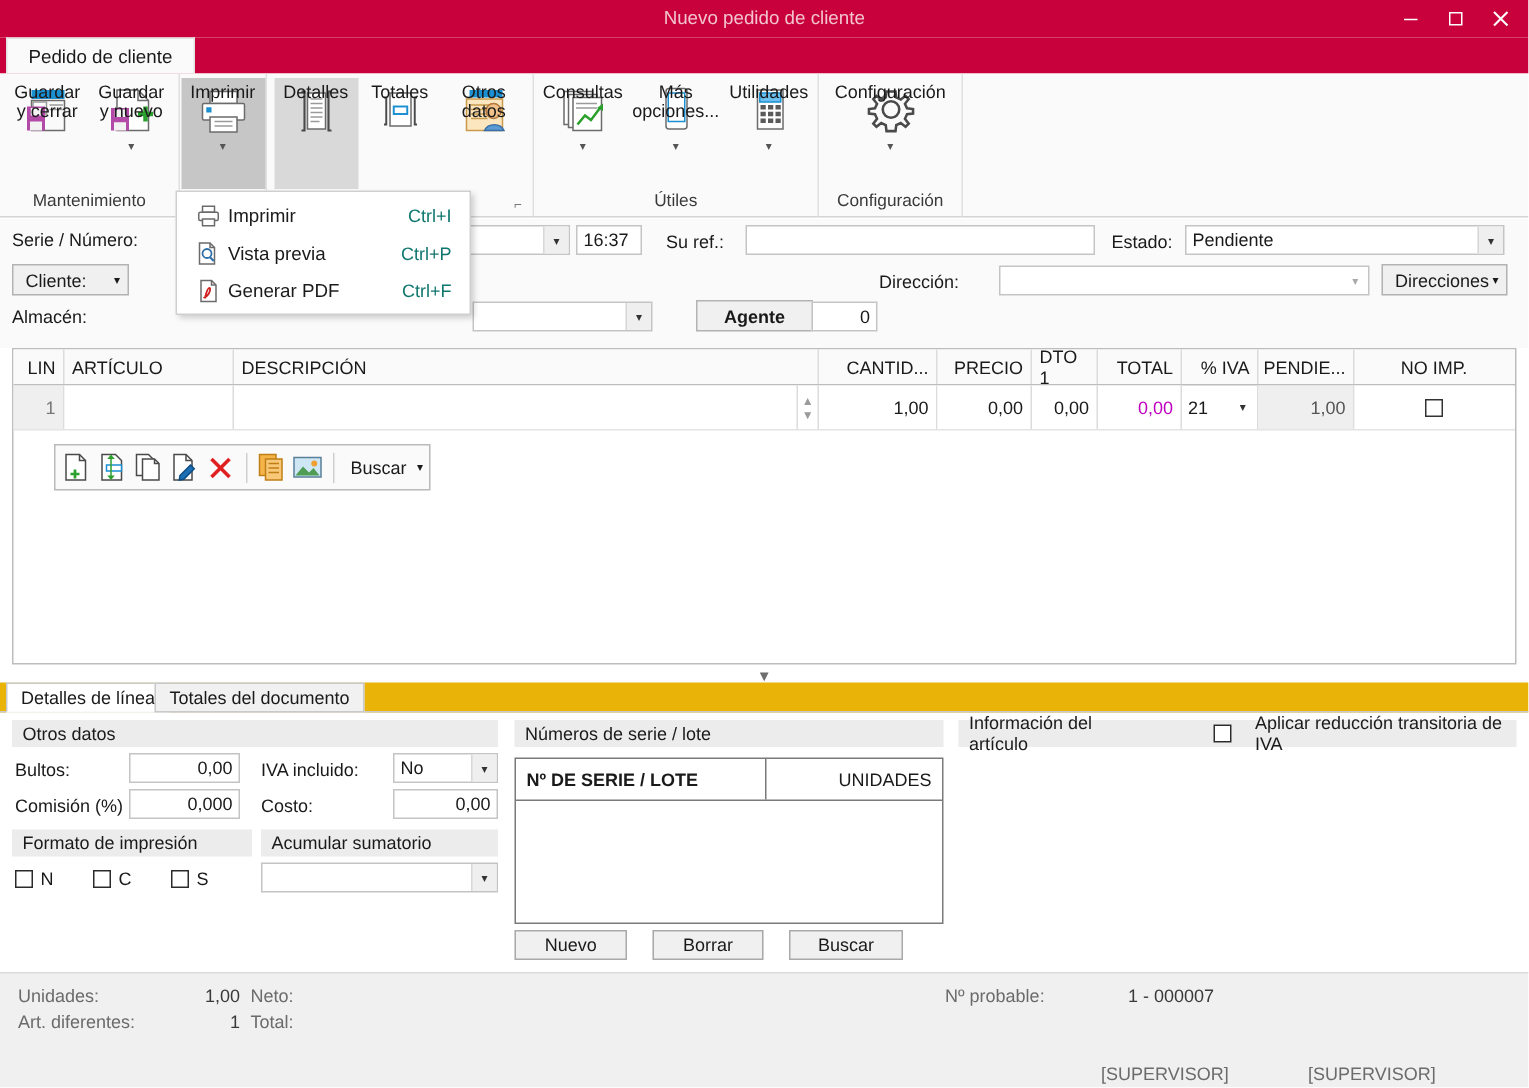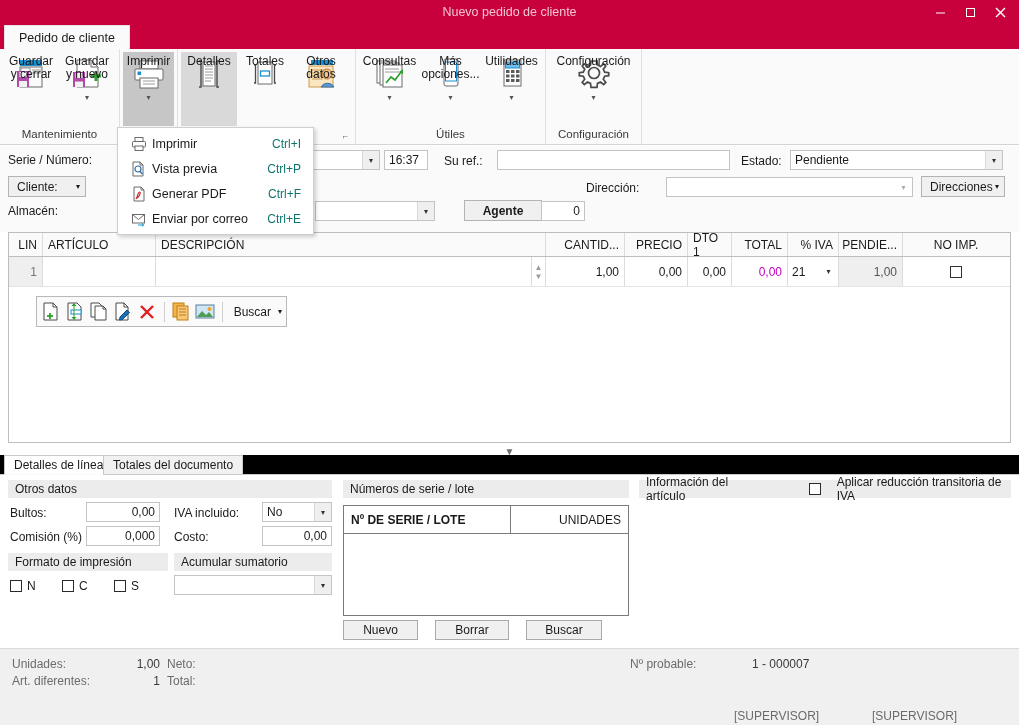--- a/index.html
+++ b/index.html
@@ -43,21 +43,21 @@
     border: 1px solid #e2e2e2; border-bottom: none;
   }
   .ribbon {
     position: absolute; left: 0; top: 49px; width: 1019px; height: 96px;
     background: #fafafa;
     border-bottom: 1px solid #d4d4d4;
   }
   .rib-groups { position: relative; height: 96px; display: flex; align-items: stretch; }
   .rib-group {
     position: relative; height: 96px;
-    display: flex; flex-direction: column; 
+    display: flex; flex-direction: column; align-items: center;
     border-right: 1px solid #e0e0e0;
     padding: 0 3px;
   }
   .rib-group .btns { display: flex; align-items: flex-start; height: 78px; padding-top: 3px; }
   .rib-group .glabel {
     font-size: 11.5px; color: #3a3a3a; height: 18px; line-height: 15px; width: 100%;
     text-align: center; position: relative;
   }
   .rib-btn {
     width: 56px; min-height: 74px;
@@ -157,21 +157,21 @@
   .gtb-search { display: flex; align-items: center; font-size: 12px; padding-left: 5px; gap: 7px; }
   .collapse-chev {
     position: absolute; left: 0; top: 443px; width: 1019px; height: 16px;
     display: flex; align-items: center; justify-content: center;
     color: #6e6e6e; font-size: 10px;
   }
 
   
   .tabstrip {
     position: absolute; left: 0; top: 455px; width: 1019px; height: 20px;
-    border-bottom: 1px solid #c9c9c9; background: #000000;
+    border-bottom: 1px solid #c9c9c9; background: #eab308;
   }
   .btab {
     position: absolute; top: 0; height: 20px; padding: 0 9px; line-height: 19px;
     font-size: 12px; color: #1a1a1a; background: #fafafa;
   }
   .btab.sel { border: 1px solid #c9c9c9; border-bottom: 1px solid #fafafa; background: #ffffff; }
   .btab.un { border: 1px solid #c9c9c9; background: #f1f1f1; }
 
   .panelbar {
     position: absolute; height: 18px; background: #ececec;
@@ -670,27 +670,15 @@
       <span class="mi-ico">
         <svg width="16" height="16" viewBox="0 0 16 16">
           <path d="M3 1 h7 l3 3 v11 h-10 z" fill="#fff" stroke="#6b6b6b"></path>
           <path d="M10 1 v3 h3" fill="none" stroke="#6b6b6b"></path>
           <path d="M5.5 13 c1 -4 2 -7 3 -7 c1.2 0 0.6 3 -1.5 5.2 c-1 1 -2 1.6 -2 0.8" fill="none" stroke="#d02020" stroke-width="1.2"></path>
         </svg>
       </span>
       <span class="mi-lbl">Generar PDF</span>
       <span class="mi-key">Ctrl+F</span>
     </div>
-    <div class="menu-item">
-      <span class="mi-ico">
-        <svg width="16" height="16" viewBox="0 0 16 16">
-          <rect x="1.5" y="3.5" width="12" height="8.5" fill="#fff" stroke="#6b6b6b"></rect>
-          <path d="M1.5 3.5 l6 5 l6 -5" fill="none" stroke="#6b6b6b"></path>
-          <path d="M7 14 h5" stroke="#2f9fd0" stroke-width="1.1" fill="none"></path>
-          <path d="M11 12.6 l1.6 1.4 l-1.6 1.4" fill="none" stroke="#2f9fd0" stroke-width="1.1"></path>
-        </svg>
-      </span>
-      <span class="mi-lbl">Enviar por correo</span>
-      <span class="mi-key">Ctrl+E</span>
-    </div>
   </div>
 
 </div>
 
 </body></html>

